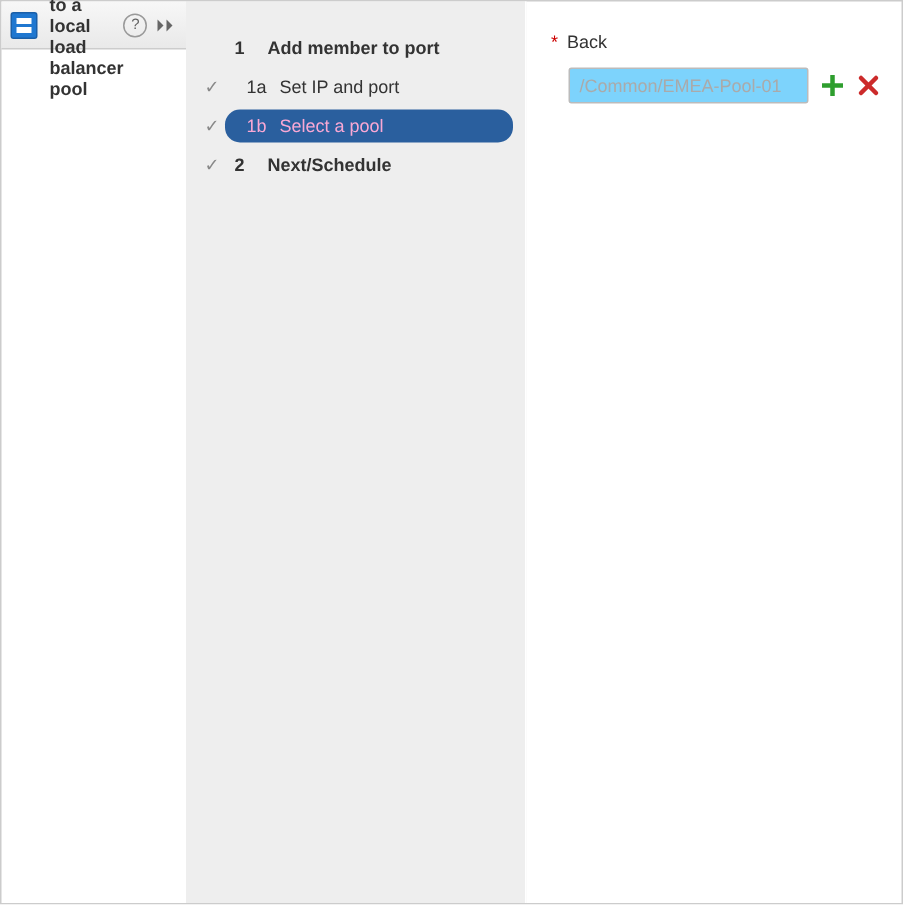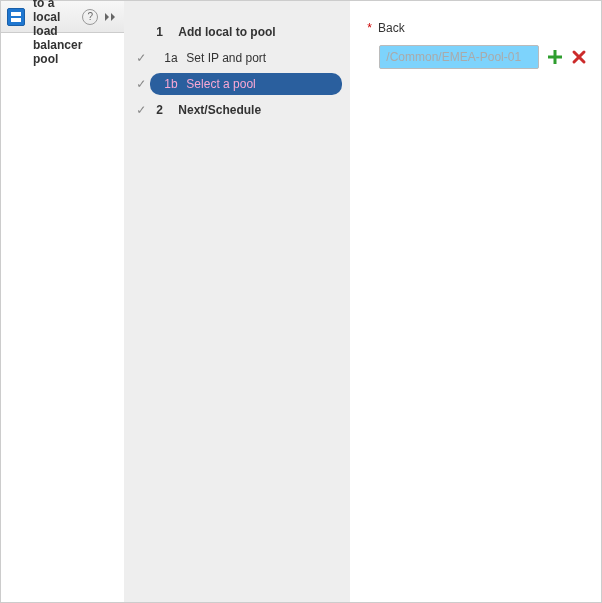--- a/index.html
+++ b/index.html
@@ -207,21 +207,21 @@
   </div>
 
   <div class="body">
 
     <div class="sidebar">
 
       <div class="step-row">
         <div class="step-check"></div>
         <div class="step-label">
           <span class="step-num">1</span>
-          <span class="step-text">Add local to pool</span>
+          <span class="step-text">Add member to port</span>
         </div>
       </div>
 
       <div class="step-row substep">
         <div class="step-check">✓</div>
         <div class="step-label">
           <span class="step-num">1a</span>
           <span class="step-text">Set IP and port</span>
         </div>
       </div>

